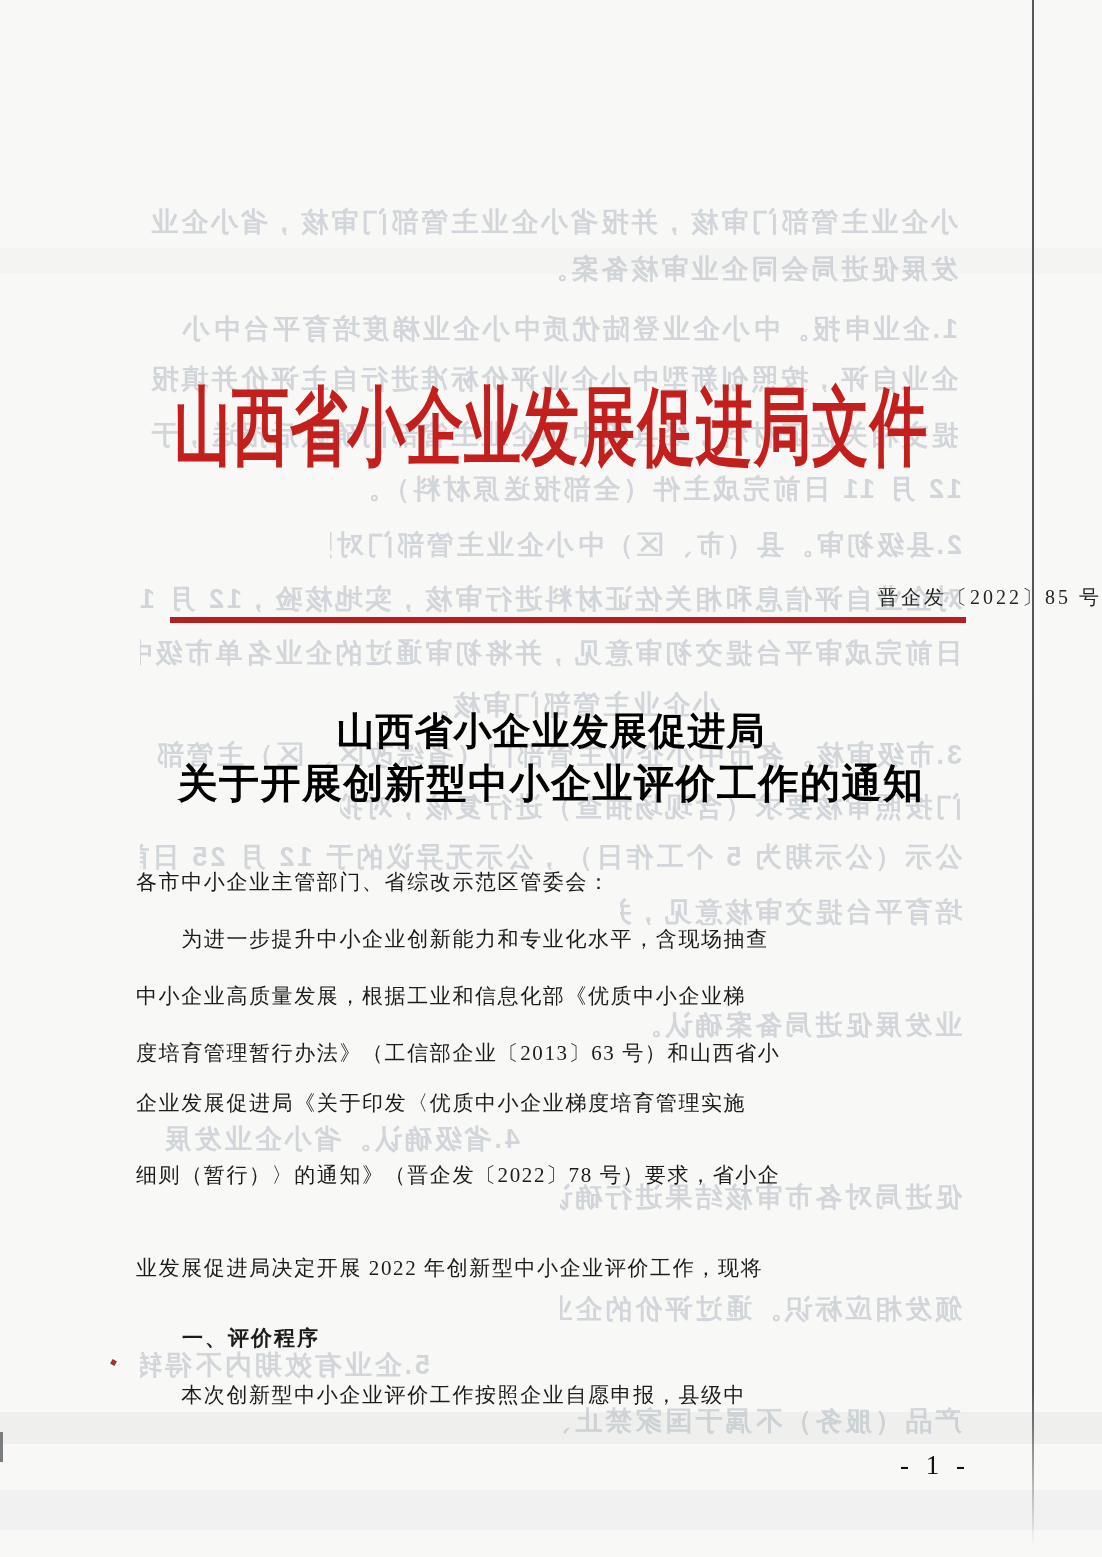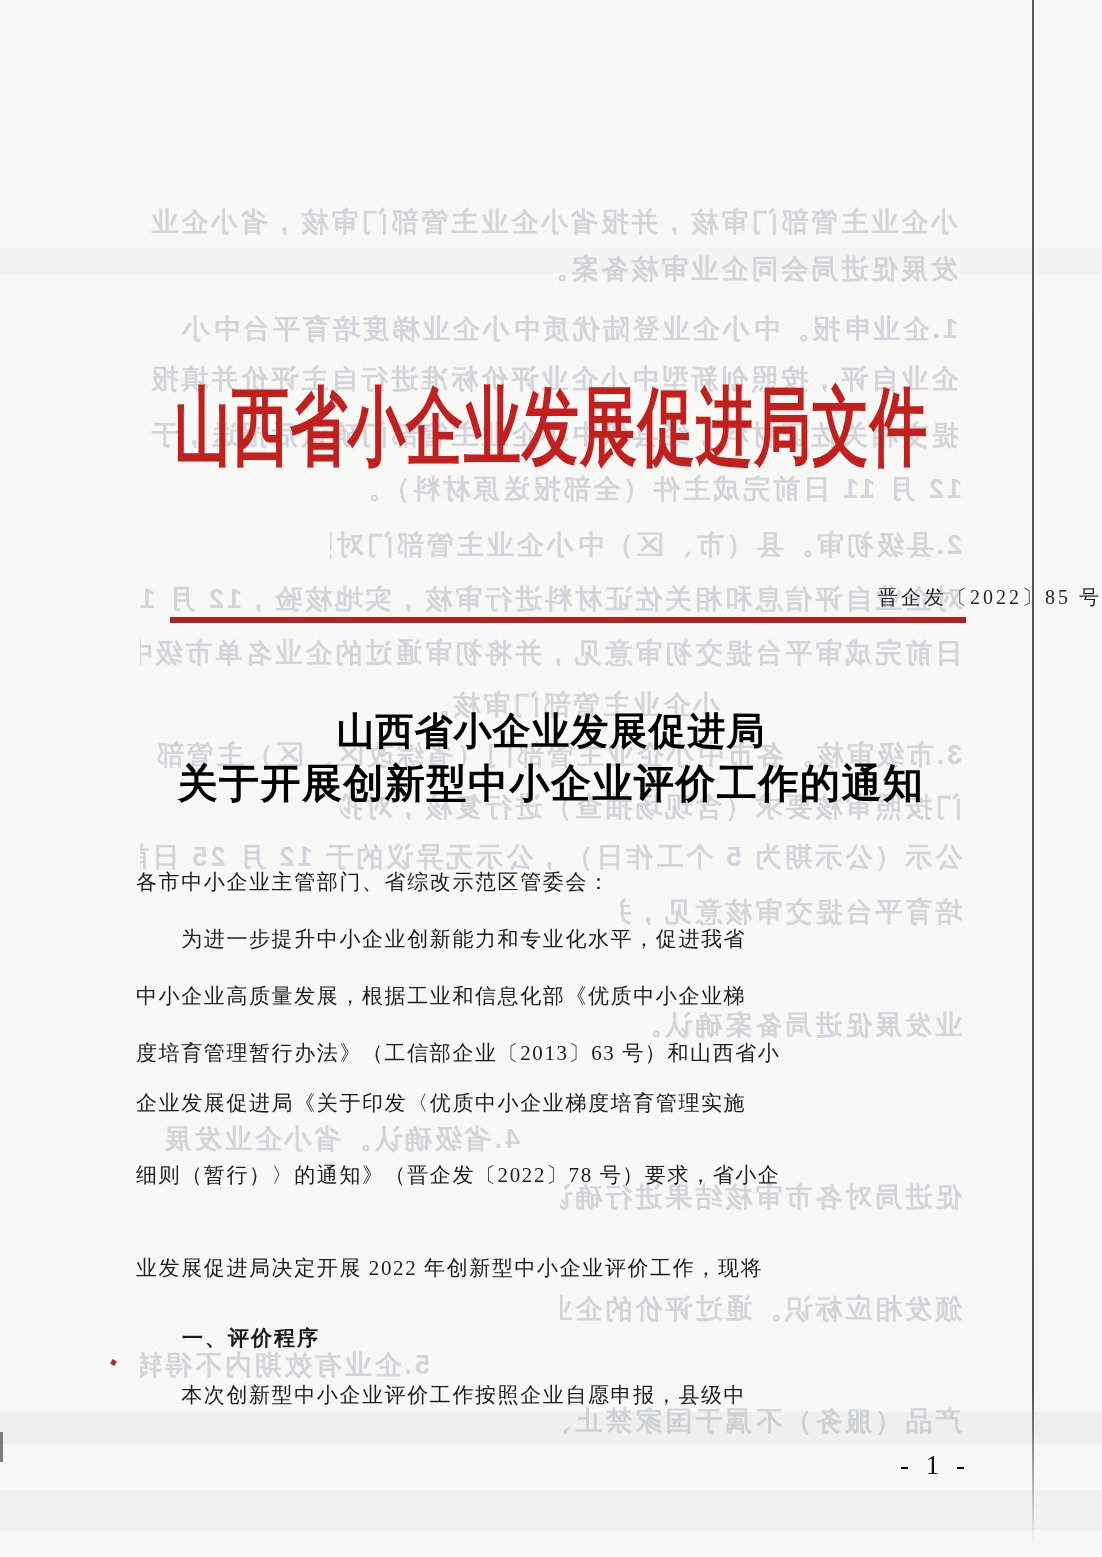--- a/index.html
+++ b/index.html
@@ -89,21 +89,21 @@
   <div class="bleed" style="top:1404px;left:560px;width:402px;">产品（服务）不属于国家禁止、限制和淘汰类。</div>
 
   <div class="masthead-title">山西省小企业发展促进局文件</div>
   <div class="doc-number">晋企发〔2022〕85 号</div>
   <div class="red-rule"></div>
 
   <div class="doc-title doc-title-1">山西省小企业发展促进局</div>
   <div class="doc-title doc-title-2">关于开展创新型中小企业评价工作的通知</div>
 
   <div class="bline bl0">各市中小企业主管部门、省综改示范区管委会：</div>
-  <div class="bline bl1">　　为进一步提升中小企业创新能力和专业化水平，促进我省</div>
+  <div class="bline bl1">　　为进一步提升中小企业创新能力和专业化水平，含现场抽查</div>
   <div class="bline bl2">中小企业高质量发展，根据工业和信息化部《优质中小企业梯</div>
   <div class="bline bl3">度培育管理暂行办法》（工信部企业〔2013〕63 号）和山西省小</div>
   <div class="bline bl4">企业发展促进局《关于印发〈优质中小企业梯度培育管理实施</div>
   <div class="bline bl5">细则（暂行）〉的通知》（晋企发〔2022〕78 号）要求，省小企</div>
   <div class="bline bl6">业发展促进局决定开展 2022 年创新型中小企业评价工作，现将</div>
   <div class="bline bl8 heading">　　一、评价程序</div>
   <div class="bline bl9">　　本次创新型中小企业评价工作按照企业自愿申报，县级中</div>
 
   <div class="page-num">- 1 -</div>
 

